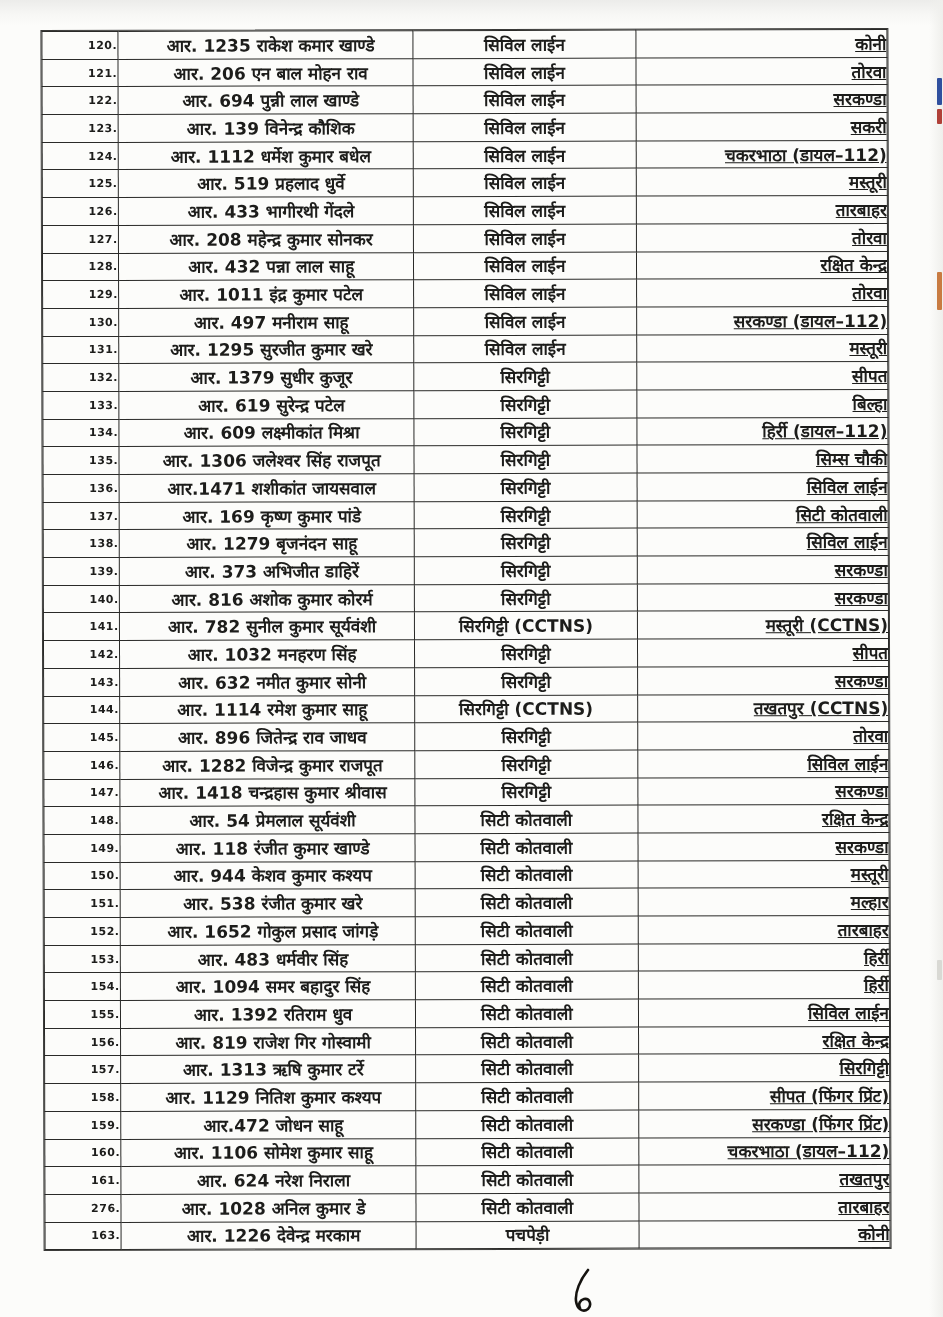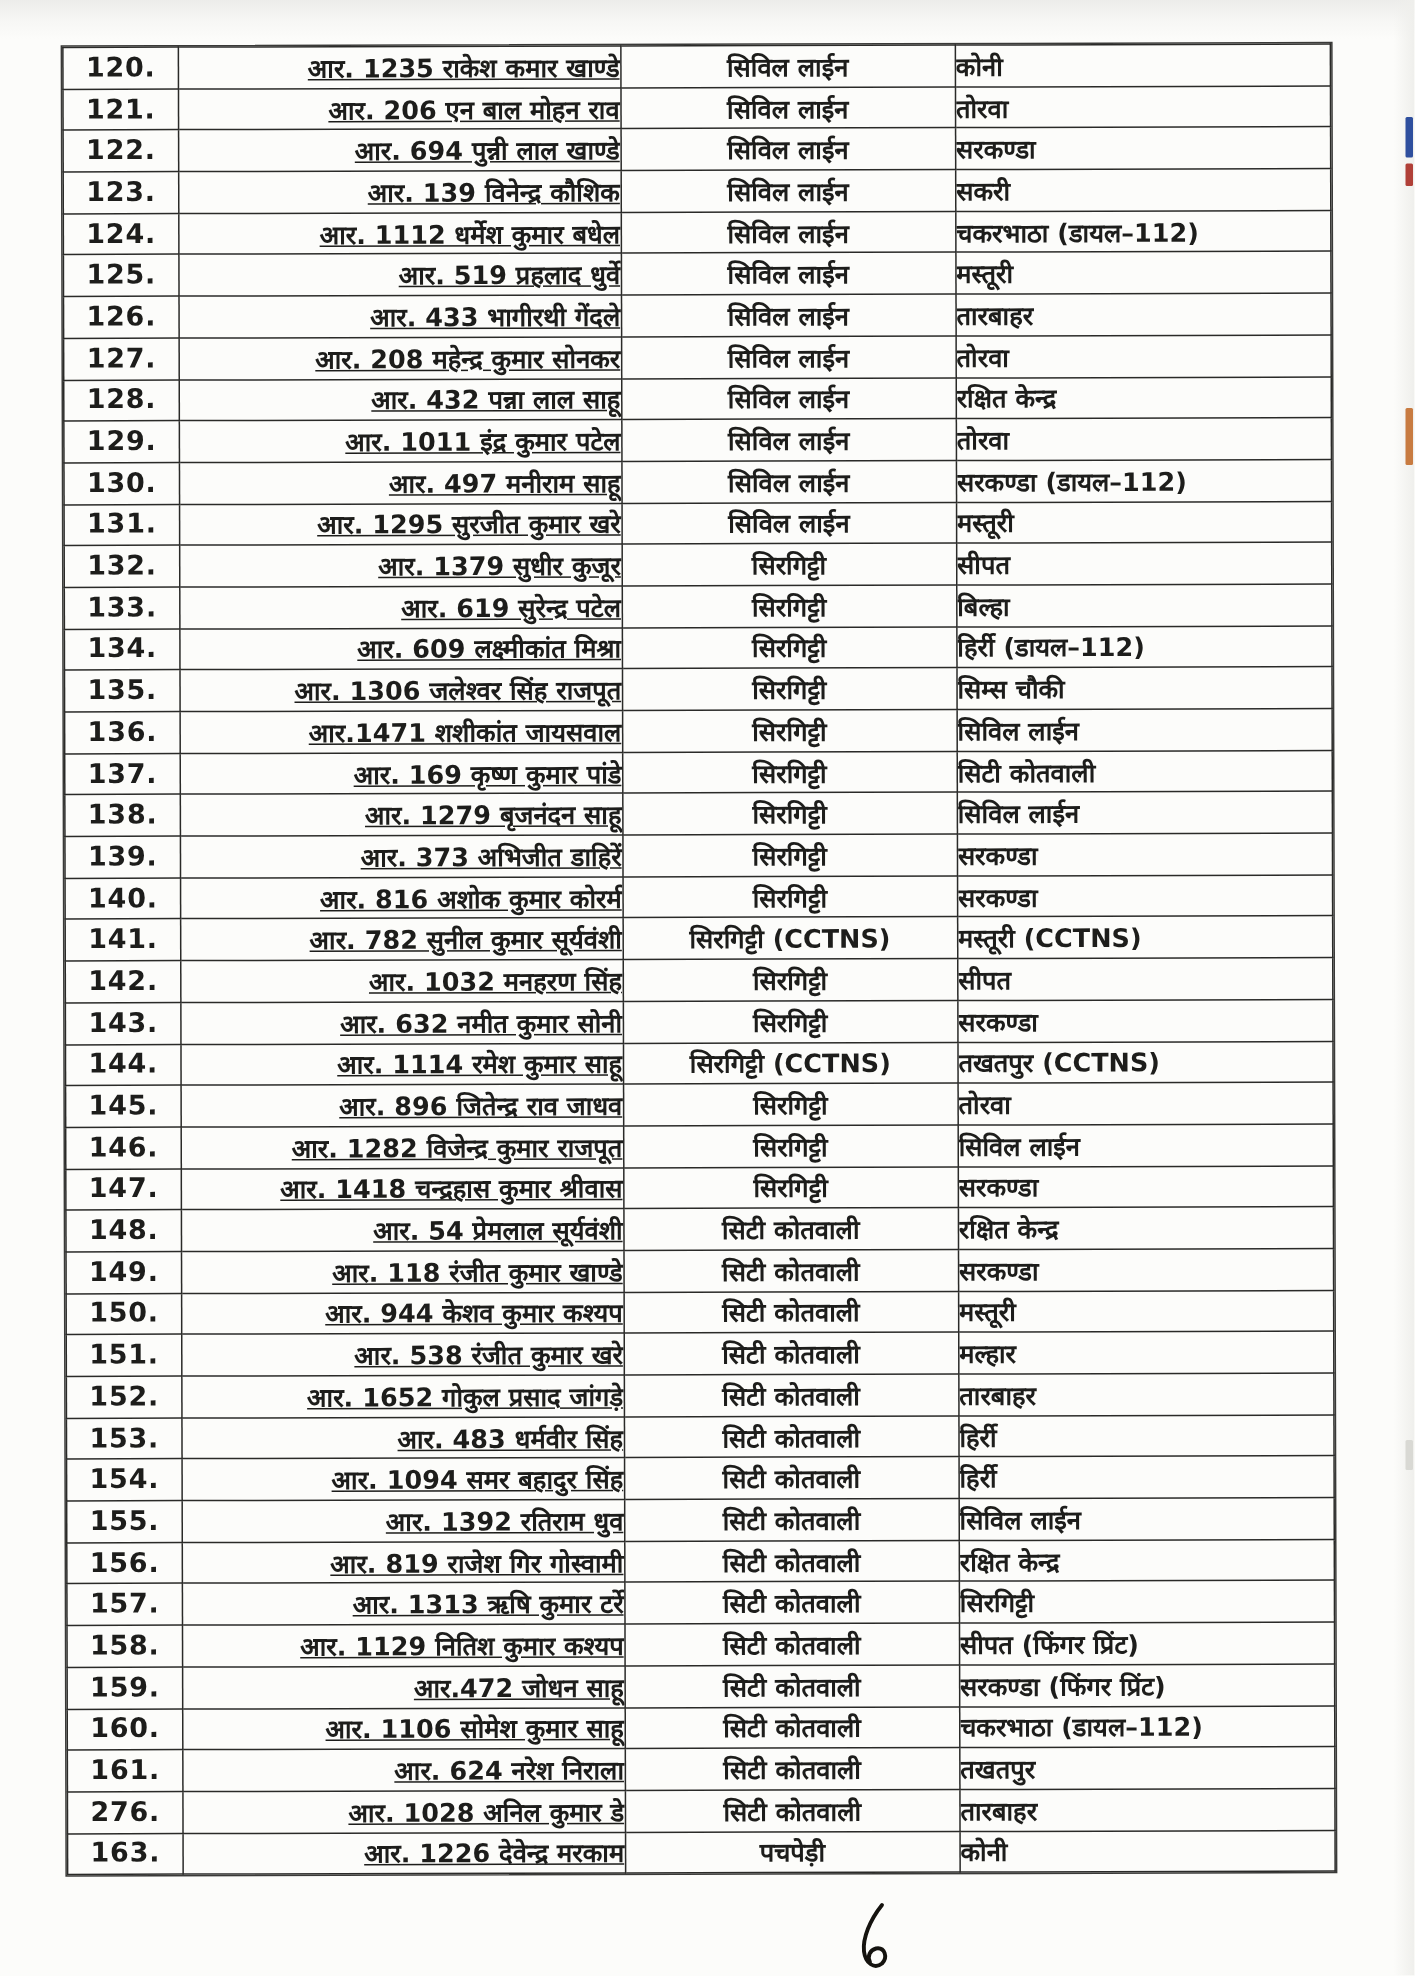--- a/index.html
+++ b/index.html
@@ -28,24 +28,24 @@
   .scan-table td {
     border: 1.6px solid #2a2a28;
     height: 26.7px;
     padding: 0;
     color: #1d1d1b;
     font-size: 17px;
     font-weight: 600;
     white-space: nowrap;
     overflow: hidden;
   }
-  td.serial-cell { width: 79px;  text-align: center; font-size: 18px; letter-spacing: 0.5px; }
-  td.name-cell   { width: 288px; text-align: right; padding-left: 11px; text-decoration: underline; }
+  td.serial-cell { width: 79px;  text-align: right; font-size: 11px; letter-spacing: 0.5px; }
+  td.name-cell   { width: 288px; text-align: center; padding-left: 11px; }
   td.from-cell   { width: 231px; text-align: center; }
-  td.to-cell     { width: 258px; text-align: left; }
+  td.to-cell     { width: 258px; text-align: right; text-decoration: underline; }
   .scan-table { outline: 1px solid #3a3a38; }
   
   .signature-flourish {
     position: absolute; left: 563px; top: 1268px;
   }
   
   .edge-mark { position: absolute; right: 1px; width: 5px; border-radius: 1px; }
 </style>
 </head>
 <body>

